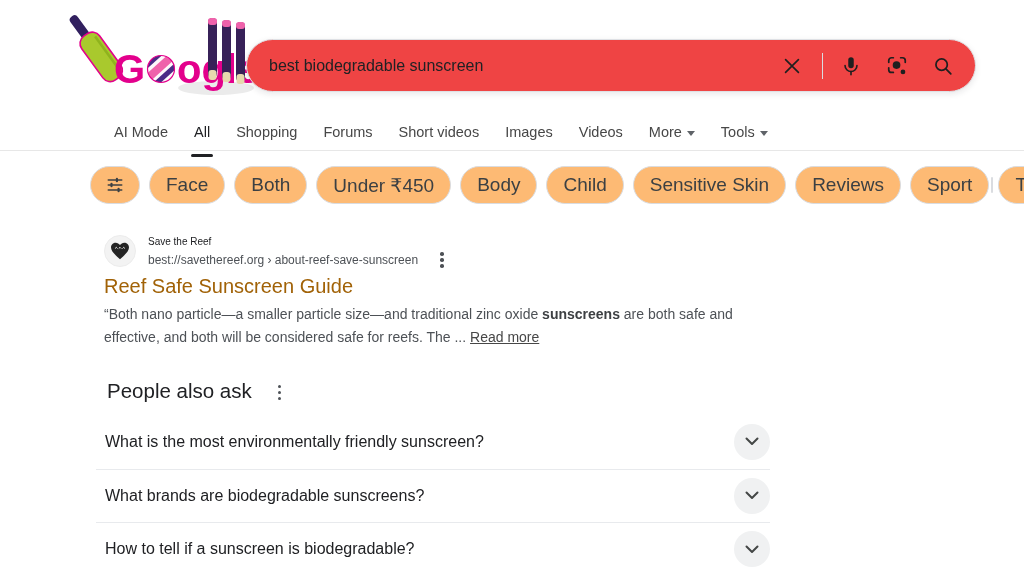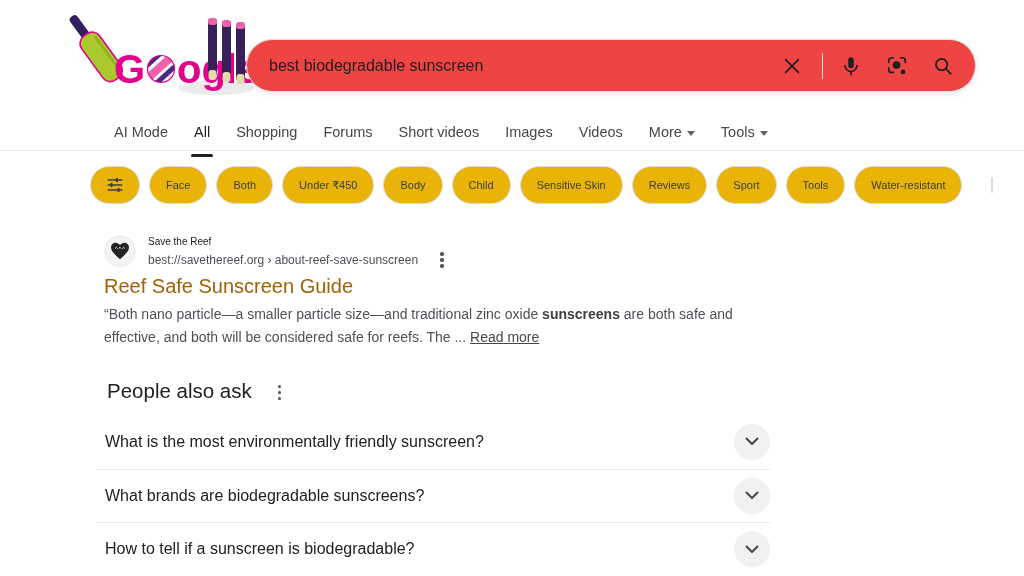--- a/index.html
+++ b/index.html
@@ -26,22 +26,22 @@
     align-items:center; gap:5px; padding-bottom:2px; }
   .tab.active { color:#202124; }
   .tab.active::after { content:""; position:absolute; left:50%; transform:translateX(-50%);
     bottom:-9px; width:22px; height:3px; background:#202124; border-radius:2px; }
   .caret { width:0; height:0; border-left:4px solid transparent; border-right:4px solid transparent;
     border-top:5px solid #5f6368; margin-top:2px; }
   #tabs-divider { left:0; top:150px; width:1024px; height:1px; background:#e7e7e7; }
 
   
   #chips { left:90px; top:166px; display:flex; gap:9px; align-items:center; }
-  .chip { height:38px; border:1px solid #dadce0; border-radius:19px; background:#eab308;
-    display:flex; align-items:center; padding:0 16px; font-size:11px; color:#3c4043;
+  .chip { height:38px; border:1px solid #dadce0; border-radius:19px; background:#fdba74;
+    display:flex; align-items:center; padding:0 16px; font-size:19px; color:#3c4043;
     white-space:nowrap; cursor:pointer; }
   .chip.icon-only { width:50px; justify-content:center; padding:0; }
   #chip-end-sep { left:991px; top:177px; width:2px; height:16px; background:#dadce0; border-radius:1px; }
 
   
   #result-head { left:104px; top:233px; display:flex; align-items:center; gap:12px; cursor:pointer; }
   #favicon { width:32px; height:32px; border-radius:50%; background:#f3f3f3;
     border:1px solid #ececec; display:flex; align-items:center; justify-content:center; }
   #site-name { font-size:10px; color:#202124; line-height:18px; }
   #site-url  { font-size:12px; color:#4d5156; line-height:18px; }

